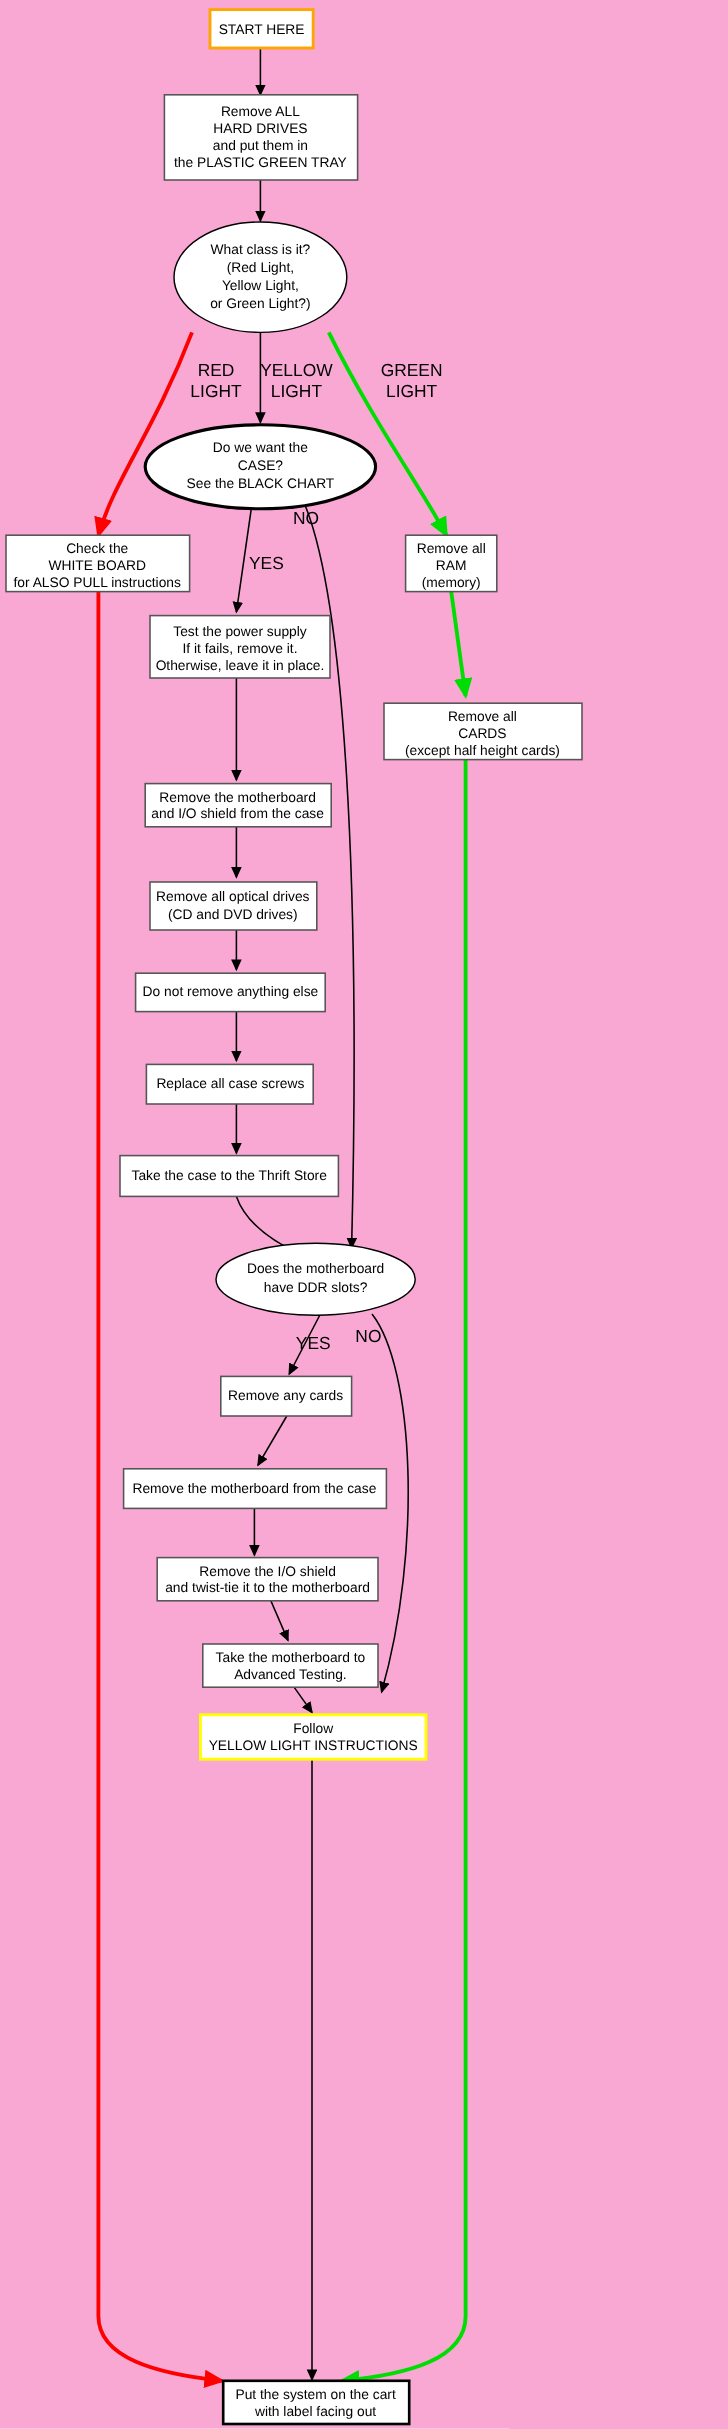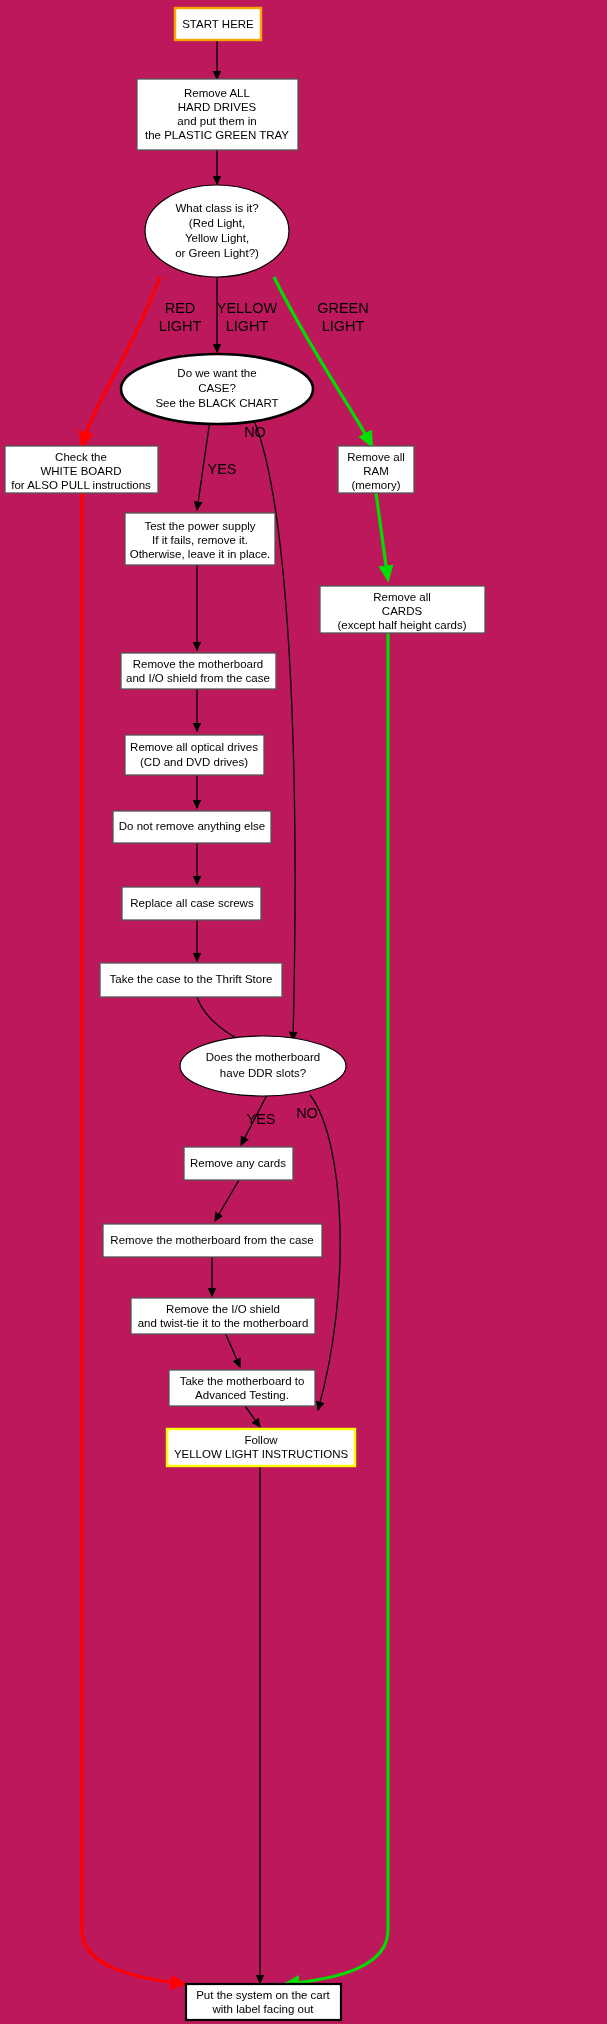--- a/index.html
+++ b/index.html
@@ -7,21 +7,21 @@
     padding: 0;
     background: #ffffff;
   }
   body {
     font-family: "Liberation Sans", "DejaVu Sans", sans-serif;
   }
   #flowchart-root {
     position: relative;
     width: 607px;
     height: 2024px;
-    background: #be185d;
+    background: #f9a8d4;
     overflow: hidden;
   }
   svg.fc {
     position: absolute;
     top: 0;
     left: 0;
     width: 607px;
     height: 2024px;
   }
   .node-text {

